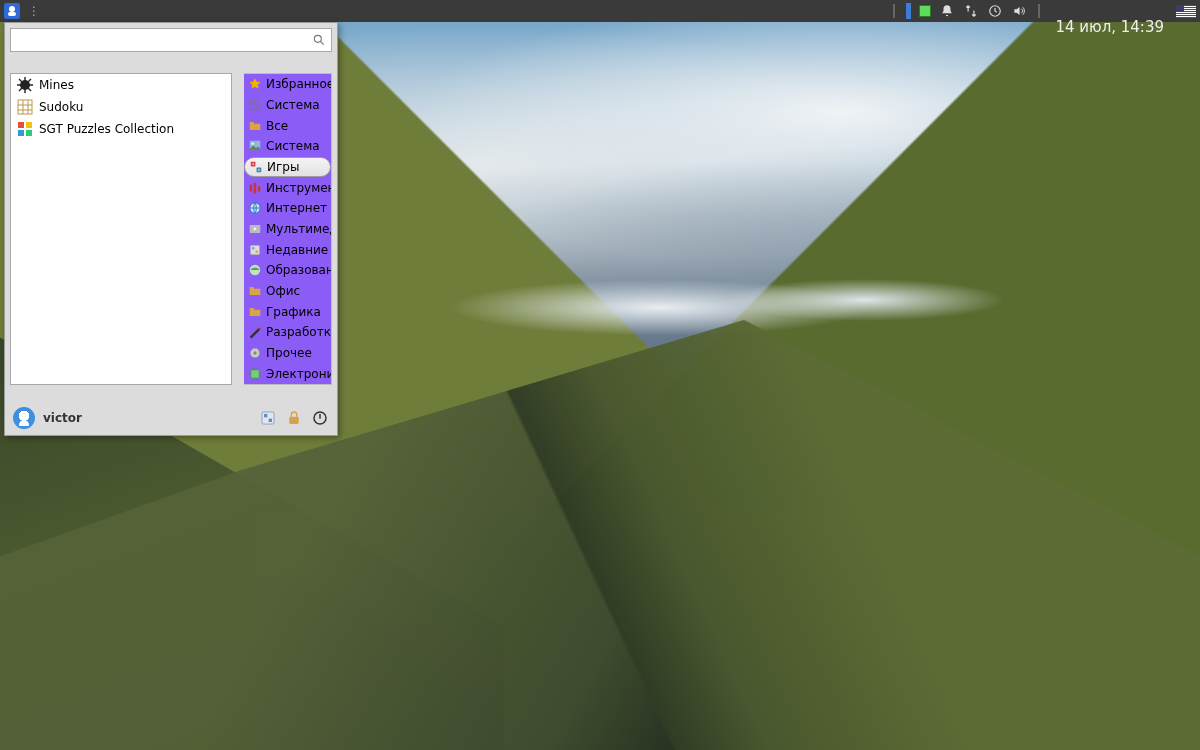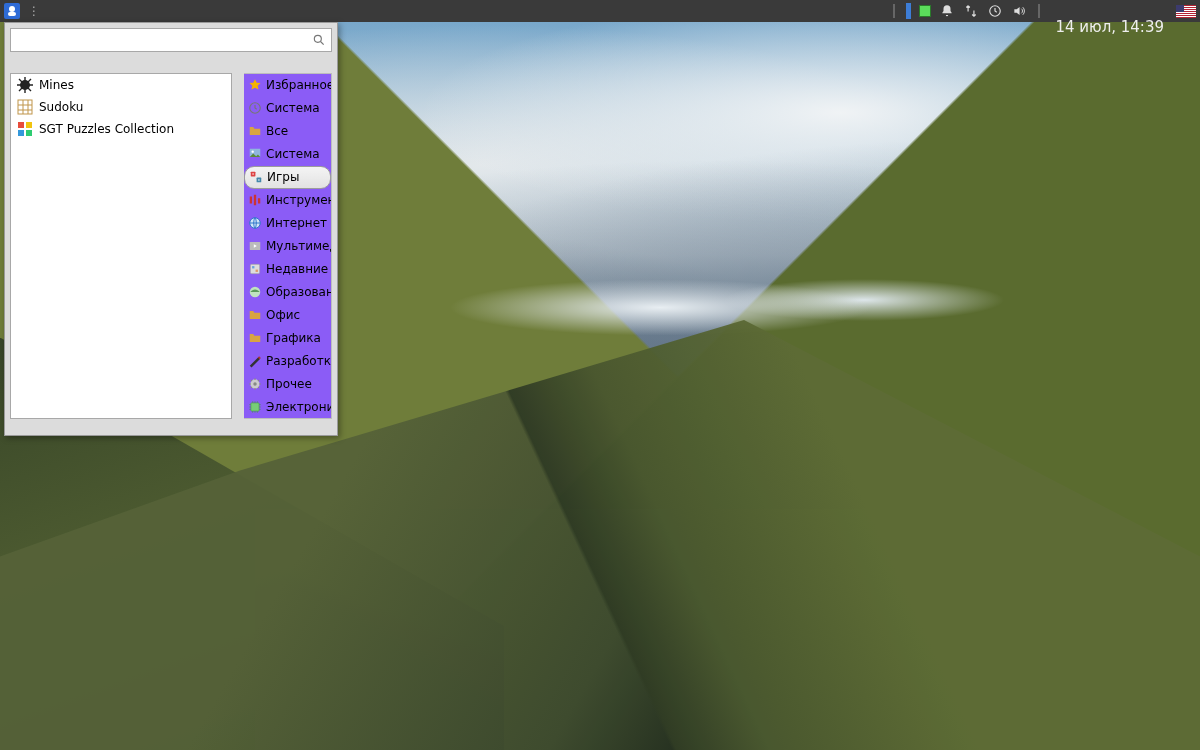--- a/index.html
+++ b/index.html
@@ -361,13 +361,40 @@
               <g stroke="#494">
                 <path d="M8 2v3M12 2v3M16 2v3M8 19v3M12 19v3M16 19v3M2 8h3M2 12h3M2 16h3M19 8h3M19 12h3M19 16h3"></path>
               </g>
             </svg>
           </span>
         <span>Электроника</span>
       </div>
     </div>
   </div>
 
+  <div class="footer">
+    <div class="user">
+      <span class="avatar"></span>
+      <span>victor</span>
+    </div>
+    <div class="footer-actions">
+      <span class="fa">
+        <svg width="16" height="16" viewBox="0 0 24 24" fill="#6a8ab0">
+            <rect x="3" y="3" width="18" height="18" rx="2" fill="#dce7f2" stroke="#6a8ab0"></rect>
+            <rect x="6" y="6" width="5" height="5" fill="#6a8ab0"></rect>
+            <rect x="13" y="13" width="5" height="5" fill="#6a8ab0"></rect>
+          </svg>
+      </span>
+      <span class="fa">
+        <svg width="16" height="16" viewBox="0 0 24 24" fill="#d6a34a">
+            <rect x="5" y="10" width="14" height="11" rx="2"></rect>
+            <path d="M8 10V7a4 4 0 0 1 8 0v3" fill="none" stroke="#d6a34a" stroke-width="2"></path>
+          </svg>
+      </span>
+      <span class="fa">
+        <svg width="16" height="16" viewBox="0 0 24 24" fill="none" stroke="#333" stroke-width="2.2">
+            <circle cx="12" cy="12" r="9"></circle>
+            <path d="M12 6v7"></path>
+          </svg>
+      </span>
+    </div>
+  </div>
 </div>
 
 </body></html>

